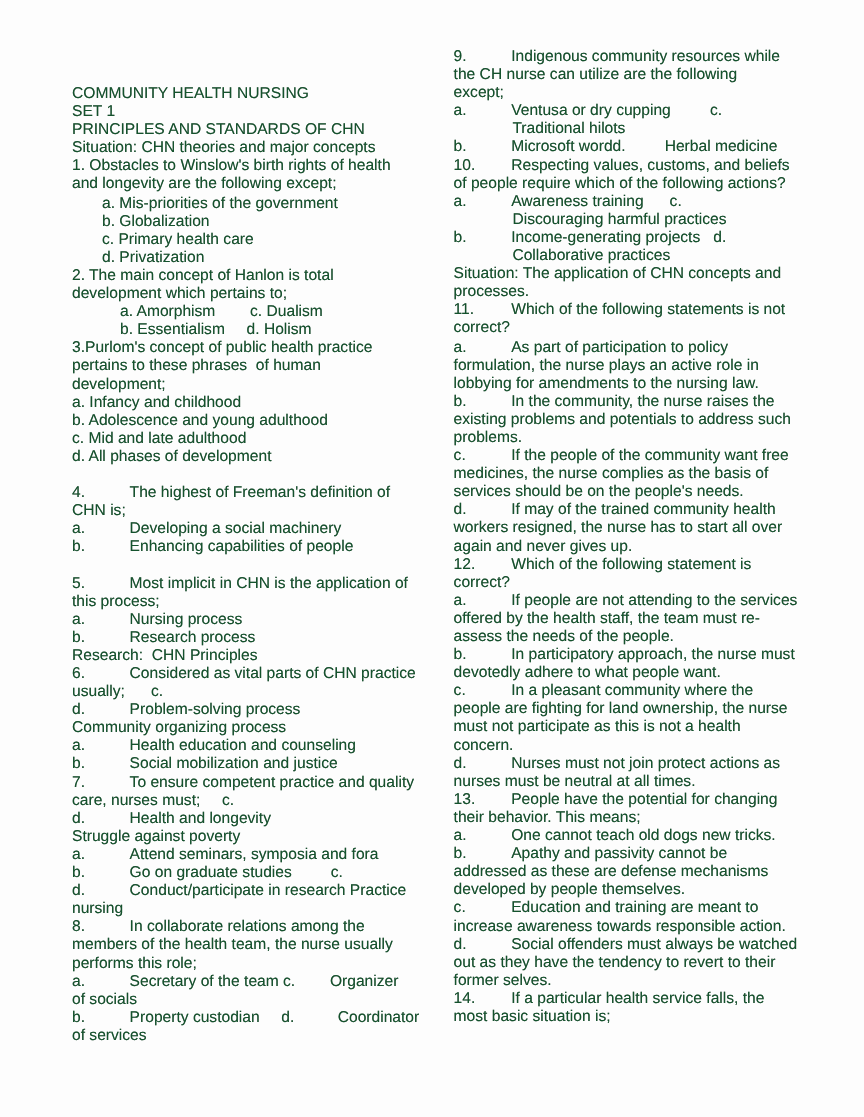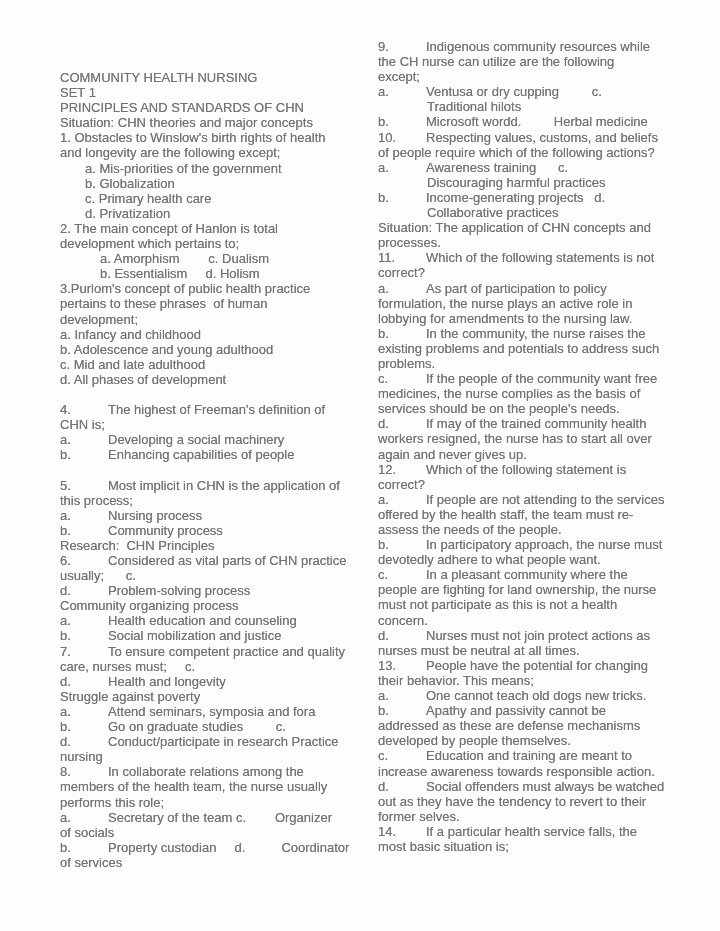--- a/index.html
+++ b/index.html
@@ -5,21 +5,21 @@
   html,body{margin:0;padding:0}
   body{
     width:720px;height:931px;position:relative;overflow:hidden;
     background:#ffffff;
     font-family:"Liberation Sans","DejaVu Sans",sans-serif;
   }
   .page{
     position:absolute;inset:0;background:#fdfdfd;
   }
   .column{
-    position:absolute;width:300px;color:#737373;
+    position:absolute;width:300px;color:#14532d;
     font-size:13px;line-height:15.1px;
   }
   .line{
     white-space:pre;
     tab-size:48px;-moz-tab-size:48px;-o-tab-size:48px;
     min-height:15.1px;
     text-shadow:0 0 0.5px rgba(40,40,40,0.5);
   }
   .i1{padding-left:25px}
   .i2{padding-left:40px}
@@ -55,21 +55,21 @@
       <div class="line">d. All phases of development</div>
       <div class="line"></div>
       <div class="line">4.	The highest of Freeman's definition of</div>
       <div class="line">CHN is;</div>
       <div class="line">a.	Developing a social machinery</div>
       <div class="line">b.	Enhancing capabilities of people</div>
       <div class="line"></div>
       <div class="line">5.	Most implicit in CHN is the application of</div>
       <div class="line">this process;</div>
       <div class="line">a.	Nursing process</div>
-      <div class="line">b.	Community process</div>
+      <div class="line">b.	Research process</div>
       <div class="line">Research:  CHN Principles</div>
       <div class="line">6.	Considered as vital parts of CHN practice</div>
       <div class="line">usually;      c.</div>
       <div class="line">d.	Problem-solving process</div>
       <div class="line">Community organizing process</div>
       <div class="line">a.	Health education and counseling</div>
       <div class="line">b.	Social mobilization and justice</div>
       <div class="line">7.	To ensure competent practice and quality</div>
       <div class="line">care, nurses must;     c.</div>
       <div class="line">d.	Health and longevity</div>

